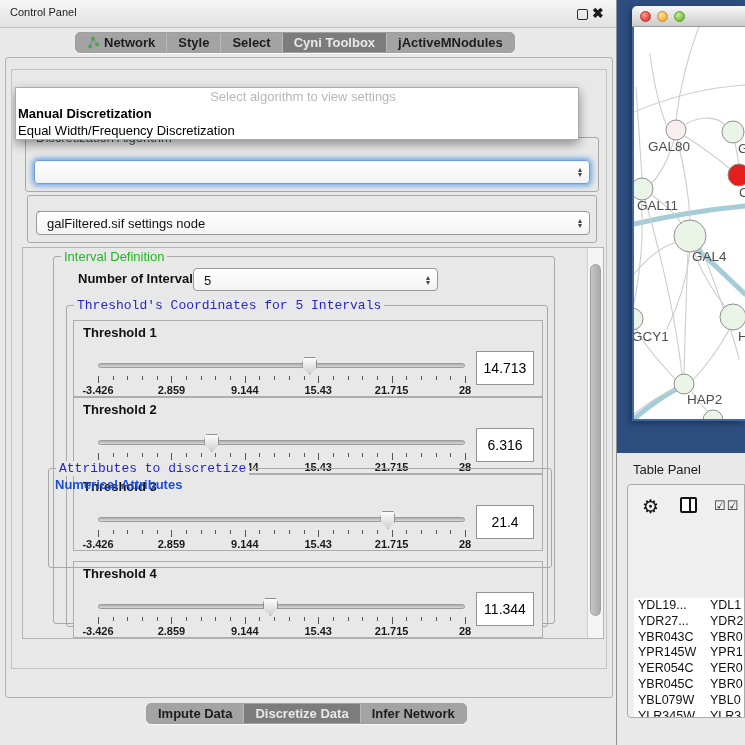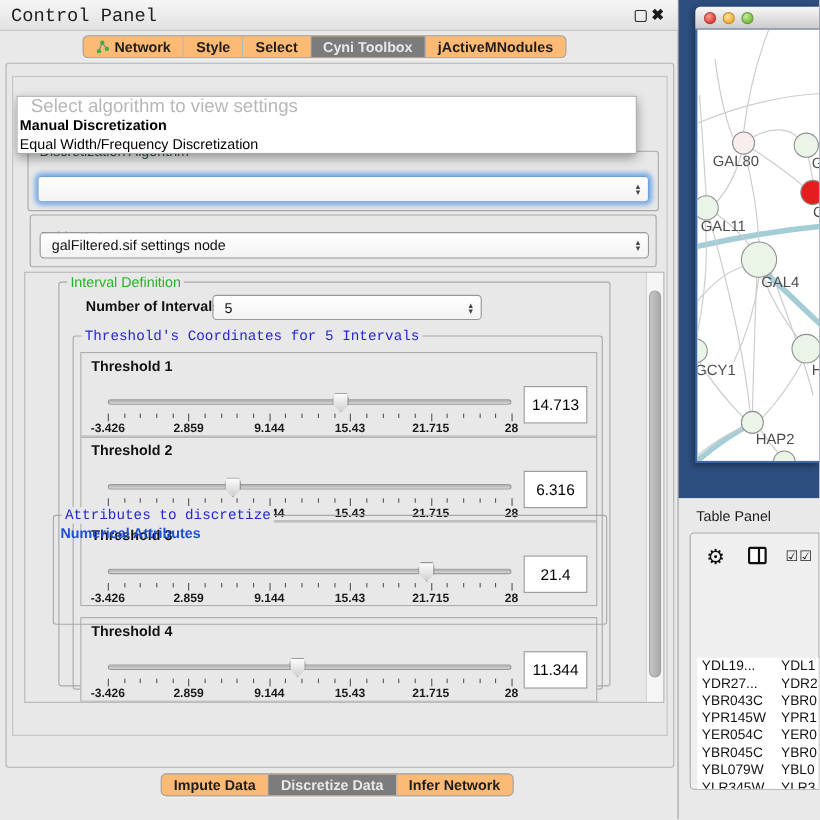--- a/index.html
+++ b/index.html
@@ -4,26 +4,26 @@
 <style>
   * { margin:0; padding:0; box-sizing:border-box; }
   html,body { width:745px; height:745px; }
   body { font-family:"Liberation Sans", sans-serif; background:#e9e9e9; position:relative; overflow:hidden; }
 
   #stage { position:absolute; left:0; top:0; width:745px; height:745px; }
 
   
   #left-window { position:absolute; left:0; top:0; width:617px; height:745px; background:#e9e9e9; border-right:1px solid #8f8f8f; }
   #titlebar { position:absolute; left:0; top:0; width:100%; height:28px; background:linear-gradient(#f6f6f6,#e1e1e1); border-bottom:1px solid #c2c2c2; }
-  #titlebar .title { position:absolute; left:10px; top:6px; font-size:17px; color:#1c1c1c;font-family:Liberation Mono, monospace; }
+  #titlebar .title { position:absolute; left:10px; top:6px; font-size:11px; color:#1c1c1c; }
   #float-btn { position:absolute; left:577px; top:9px; width:11px; height:11px; border:1.6px solid #2a2a2a; border-radius:2px; }
   #close-btn { position:absolute; left:592px; top:5px; font-size:14px; font-weight:bold; color:#1a1a1a; }
 
   
-  .seg-tabs { position:absolute; display:inline-flex; height:21px; border:1px solid #9f9f9f; border-radius:5px; background:#fdba74; overflow:hidden; box-shadow:0 1px 0 rgba(255,255,255,.7); }
+  .seg-tabs { position:absolute; display:inline-flex; height:21px; border:1px solid #9f9f9f; border-radius:5px; background:#a3a3a3; overflow:hidden; box-shadow:0 1px 0 rgba(255,255,255,.7); }
   .seg-tabs .seg { display:flex; align-items:center; gap:4px; padding:0 11px; font-size:13px; font-weight:bold; color:#1d1d1d; border-right:1px solid #b9b9b9; line-height:19px; white-space:nowrap; }
   .seg-tabs .seg:last-child { border-right:none; }
   .seg-tabs .seg.sel { background:#7c7c7c; color:#e9e9e9; }
   #top-tabs { left:75px; top:32px; }
   #bottom-tabs { left:146px; top:703px; }
 
   
   #content-panel { position:absolute; left:5px; top:57px; width:608px; height:641px; background:#e8e8e8; border:1px solid #b2b2b2; border-radius:3px; }
   #inner-panel { position:absolute; left:5px; top:11px; width:596px; height:600px; border:1px solid #c3c3c3; background:#e8e8e8; overflow:hidden; }
 
@@ -32,21 +32,21 @@
 
   
   .combo { position:absolute; background:linear-gradient(#ffffff,#f3f3f3); border:1px solid #989898; border-radius:4px; font-size:13px; color:#111; }
   .combo .ctext { position:absolute; left:10px; top:50%; transform:translateY(-50%); white-space:nowrap; }
   .combo .arrows { position:absolute; right:7px; top:50%; transform:translateY(-50%); font-size:8px; line-height:5px; color:#444; text-align:center; }
 
   
   #algo-group { left:13px; top:67px; width:574px; height:55px; }
   #algo-combo { left:8px; top:22px; width:556px; height:24px; border:1px solid #6f9fd8; box-shadow:0 0 5px 2px rgba(92,156,228,.85); }
   #algo-popup { position:absolute; left:3px; top:17px; width:564px; height:53px; background:#fff; border:1px solid #ababab; box-shadow:0 4px 10px rgba(0,0,0,.4); z-index:5; }
-  #algo-popup .prompt { height:17px; color:#b7b7b7; font-size:17px; line-height:17px;padding-left:12px; }
+  #algo-popup .prompt { height:17px; text-align:center; color:#b7b7b7; font-size:13px; line-height:17px;padding-left:12px; }
   #algo-popup .opt { height:17px; font-size:13px; line-height:17px; color:#000; padding-left:2px; white-space:nowrap; }
   #algo-popup .opt.hl { font-weight:bold; }
 
   
   #tabledata-group { left:15px; top:125px; width:570px; height:48px; }
   #tabledata-combo { left:8px; top:15px; width:554px; height:24px; }
 
   
   #scrollpane { position:absolute; left:10px; top:177px; width:582px; height:392px; border:1px solid #b5b5b5; background:#e8e8e8; overflow:hidden; }
   #vscroll { position:absolute; right:0; top:0; width:16px; height:100%; background:#f5f5f5; border-left:1px solid #cfcfcf; }

